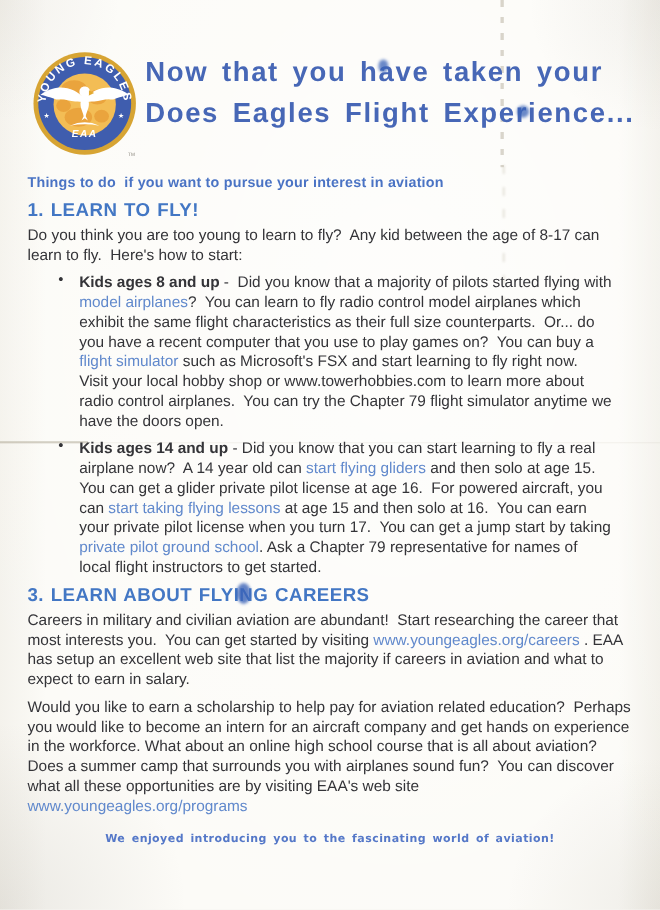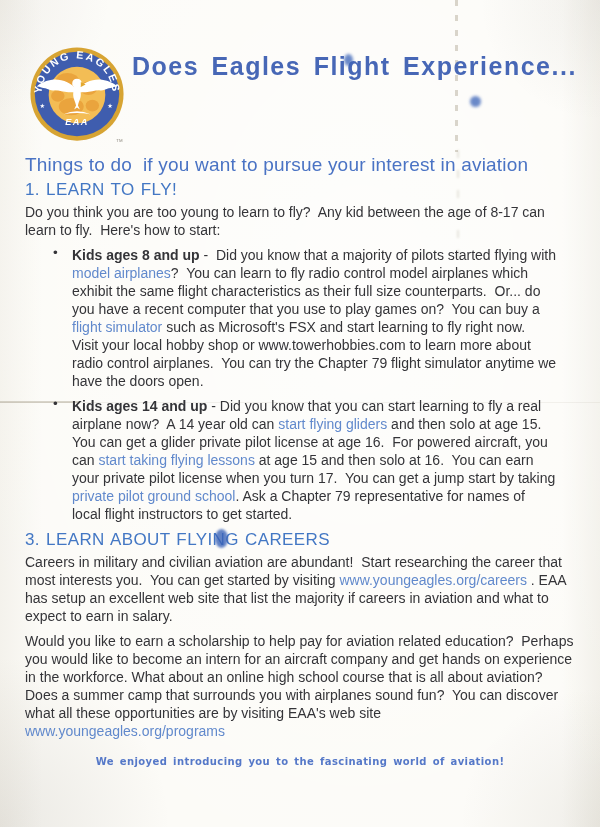--- a/index.html
+++ b/index.html
@@ -54,25 +54,25 @@
   .header{display:flex;align-items:flex-start;padding:46px 18px 0 29px;}
   .logo-wrap{flex:0 0 96px;}
   .title-block{position:relative;margin-left:7px;margin-top:2px;}
   .title-line{
     font-size:25px;line-height:37px;font-weight:bold;color:var(--title-blue);
     letter-spacing:1.5px;word-spacing:4px;white-space:pre;
   }
   
   .content{padding:0 25px;color:var(--body-text);}
   .subtitle{
-    margin-top:6px;font-size:19px;line-height:16px;font-weight:normal;
+    margin-top:6px;font-size:13px;line-height:16px;font-weight:bold;
     color:var(--subtitle-blue);white-space:pre-wrap;letter-spacing:.2px;
   }
   .section-heading{
-    position:relative;font-size:17px;line-height:19px;font-weight:normal;
+    position:relative;font-size:17px;line-height:19px;font-weight:bold;
     color:var(--heading-blue);margin:7px 0 4px;letter-spacing:.4px;word-spacing:1px;
   }
   .para{font-size:14px;line-height:18px;margin:0 0 7px;white-space:pre-wrap;}
   .bullets{margin:0;}
   .bullet-item{position:relative;padding:0 18px 0 47px;margin-bottom:7px;}
   .bullet-dot{position:absolute;left:28px;top:-1px;font-size:13.5px;color:var(--body-text);}
   .bullet-text{margin:0;}
   .run.bold{font-weight:bold;}
   .run.link{color:var(--link-blue);cursor:pointer;}
   .footer-message{
@@ -117,20 +117,21 @@
           <path fill="#ffffff" d="M50 46 C44 38 34 34 24 35 C17 36 11 39 8 42 C12 42 14 44 17 44 C21 45 23 47 27 46 C32 46 36 48 41 48 C44 48 47 48 50 49 C53 48 56 48 59 48 C64 48 68 46 73 46 C77 47 79 45 83 44 C86 44 88 42 92 42 C89 39 83 36 76 35 C66 34 56 38 50 46 Z"></path>
           <path fill="#ffffff" d="M50 34 C47 34 45 36 45 39 C45 41 46 42 47 43 L46 50 C46 55 48 57 49 62 L47 66 L50 64 L53 66 L51 62 C52 57 54 55 54 50 L53 43 C54 42 55 41 55 39 C55 36 53 34 50 34 Z"></path>
           <path fill="#e2a92f" d="M54 37.5 L59 40 L54 42.5 Z"></path>
         </g>
         <path fill="#ffffff" d="M36 71 Q50 64.5 64 71 Q50 68.5 36 71 Z"></path>
         <text class="logo-eaa" x="50" y="82" text-anchor="middle">EAA</text>
         <text class="logo-tm" x="91" y="100">TM</text>
       </svg>
     </div>
     <div class="title-block">
+      <div class="title-line">Now that you have taken your</div>
       <div class="title-line">Does Eagles Flight Experience...</div>
       <div class="ink-smudge smudge-title1"></div>
       <div class="ink-smudge smudge-title2"></div>
     </div>
   </div>
 
   <div class="content">
     <div class="subtitle">Things to do  if you want to pursue your interest in aviation</div>
     <div id="sections">
         <section class="section">

